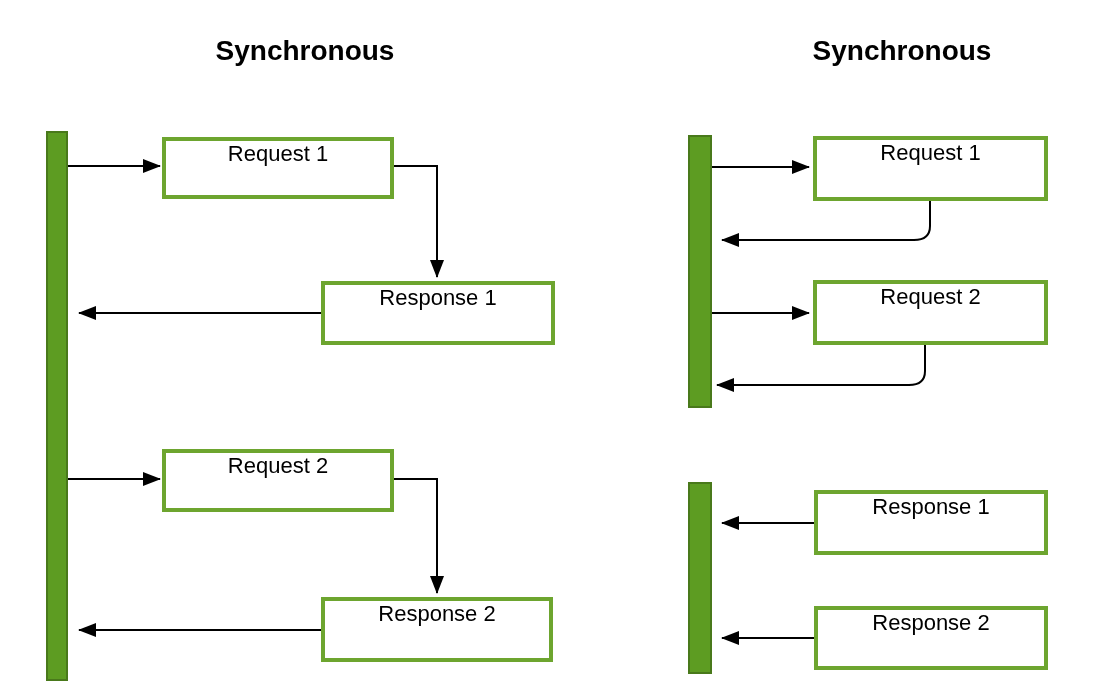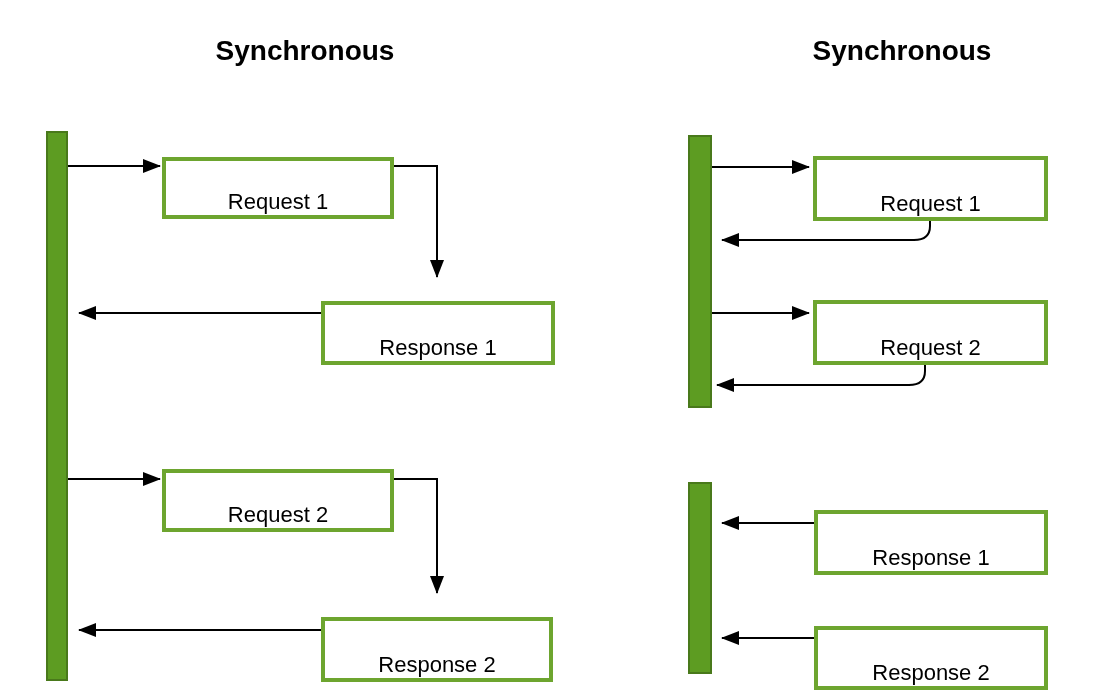--- a/index.html
+++ b/index.html
@@ -38,25 +38,24 @@
     border: 2px solid var(--bar-border);
   }
   .bar-sync    { left: 46px;  top: 131px; width: 22px; height: 550px; }
   .bar-async-1 { left: 688px; top: 135px; width: 24px; height: 273px; }
   .bar-async-2 { left: 688px; top: 482px; width: 24px; height: 192px; }
   .msg-box {
     position: absolute;
     background: var(--box-fill);
     border: 4px solid var(--box-border);
     display: flex;
-    align-items: flex-end;
+    align-items: flex-start;
     justify-content: center;
     font-size: 22px;
     color: var(--text-color);
-    margin-top: 20px;
   }
   .box-sync-req1  { left: 162px; top: 137px; width: 232px; height: 62px; }
   .box-sync-resp1 { left: 321px; top: 281px; width: 234px; height: 64px; }
   .box-sync-req2  { left: 162px; top: 449px; width: 232px; height: 63px; }
   .box-sync-resp2 { left: 321px; top: 597px; width: 232px; height: 65px; }
   .box-async-req1  { left: 813px; top: 136px; width: 235px; height: 65px; }
   .box-async-req2  { left: 813px; top: 280px; width: 235px; height: 65px; }
   .box-async-resp1 { left: 814px; top: 490px; width: 234px; height: 65px; }
   .box-async-resp2 { left: 814px; top: 606px; width: 234px; height: 64px; }
   .arrow-layer {

